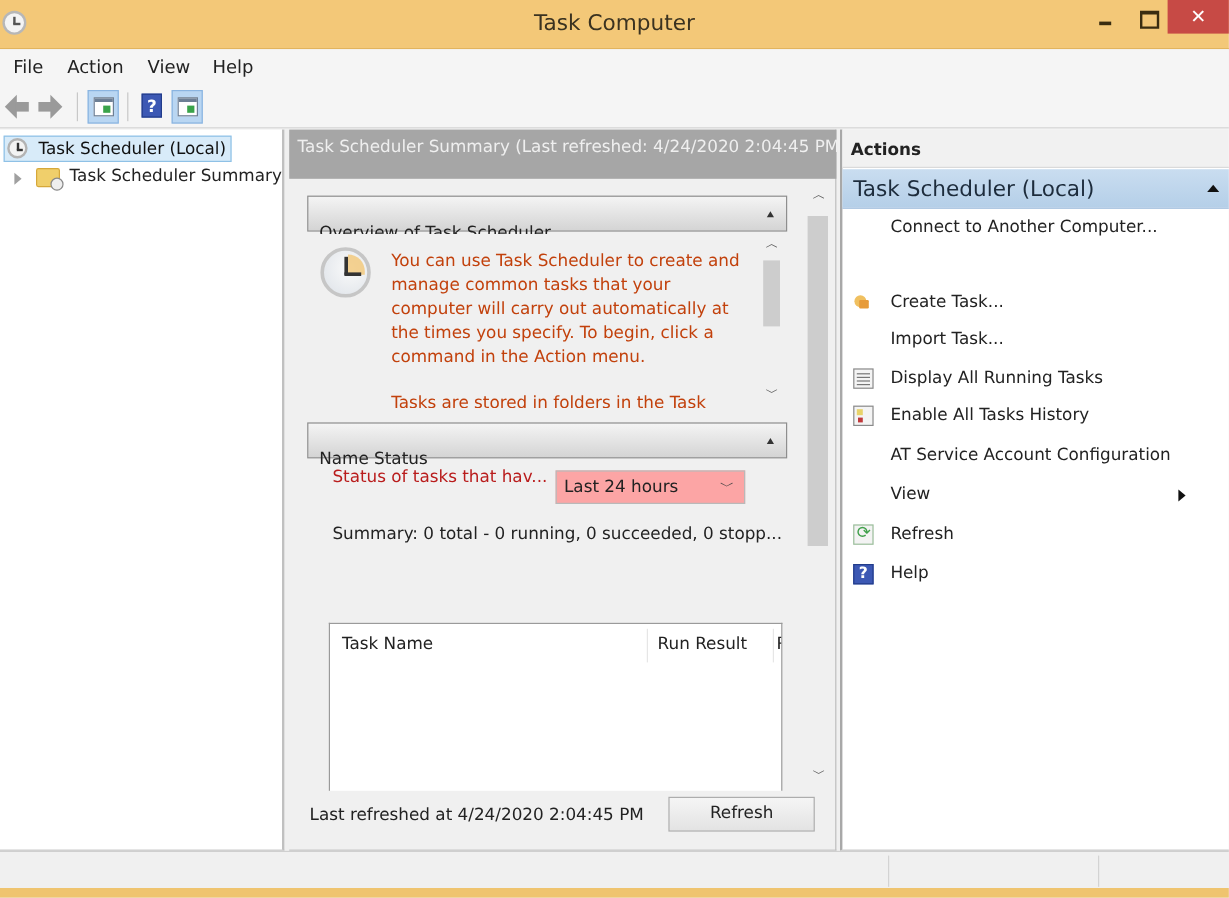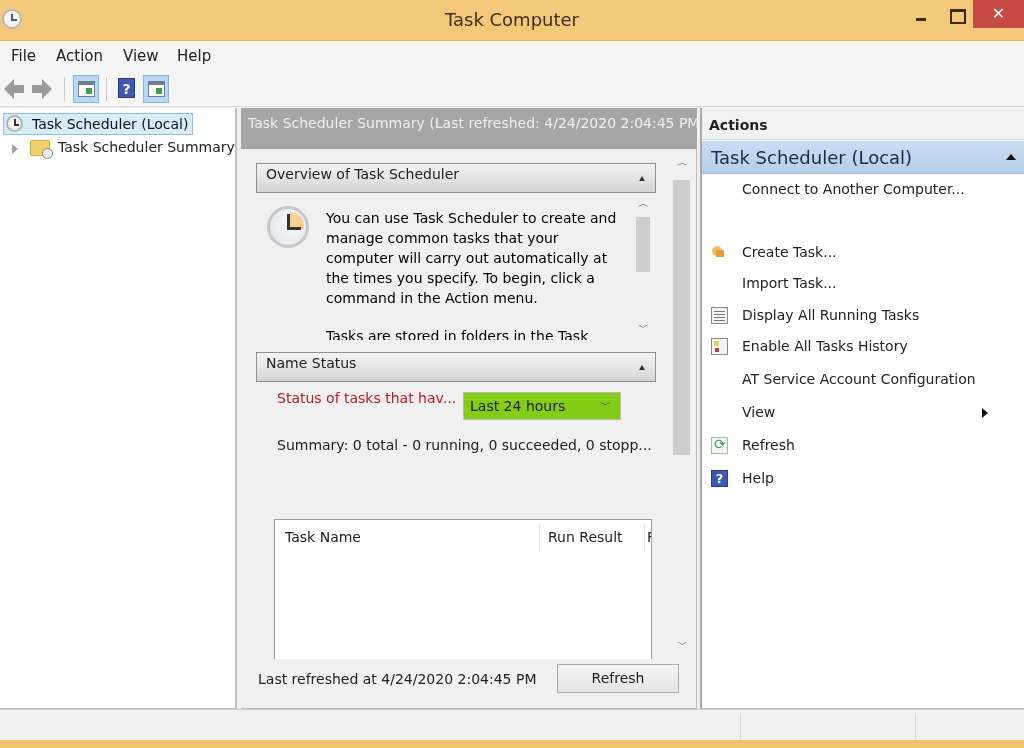--- a/index.html
+++ b/index.html
@@ -99,51 +99,51 @@
   .center-header {
     position: absolute; left: 0; top: 0; width: 456px; height: 41px; background: #a6a6a6;
   }
   .center-header .text {
     position: absolute; left: 7px; top: 7px; font-size: 14px; color: #efefef; white-space: nowrap;
   }
   .section-bar {
     position: absolute; left: 15px; width: 400px; height: 30px;
     background: linear-gradient(#f4f4f4, #d4d4d4); border: 1px solid #8e8e8e;
   }
-  .section-bar .text { position: absolute; left: 9px; top: 2px; font-size: 14px; color: #222; }
+  .section-bar .text { position: absolute; left: 9px; top: 22px; font-size: 14px; color: #222; }
   .section-bar .caret {
     position: absolute; right: 10px; top: 12px; border-bottom: 5px solid #333; border-left: 3px solid transparent; border-right: 3px solid transparent;
   }
   .overview-body {
     position: absolute; left: 15px; top: 193px; width: 400px; height: 145px; background: #f0f0f0;
   }
   .big-clock {
     position: absolute; left: 11px; top: 11px; width: 42px; height: 42px; border-radius: 50%;
     background: radial-gradient(circle at 60% 40%, #fafafa, #dde2e8); border: 3px solid #c6c6c6;
   }
   .big-clock::before { content: ""; position: absolute; left: 17px; top: 5px; width: 3px; height: 15px; background: #333; }
   .big-clock::after { content: ""; position: absolute; left: 17px; top: 18px; width: 14px; height: 3px; background: #333; }
   .big-clock .wedge { position: absolute; left: 20px; top: 3px; width: 14px; height: 17px; background: #f2c777; border-top-right-radius: 14px; opacity: 0.8; }
   .overview-text {
-    position: absolute; left: 70px; top: 13px; width: 300px; font-size: 14px; line-height: 20px; color: #000000;
+    position: absolute; left: 70px; top: 13px; width: 300px; font-size: 14px; line-height: 20px; color: #c2410c;
   }
   .overview-text p + p { margin-top: 18px; }
   .overview-body .clip { position: absolute; left: 0; top: 0; width: 375px; height: 145px; overflow: hidden; }
   .inner-scroll {
     position: absolute; left: 378px; top: 0; width: 18px; height: 145px;
   }
   .scroll-up, .scroll-down { position: absolute; left: 4px; width: 10px; height: 10px; font-size: 11px; color: #555; line-height: 10px; text-align: center; }
   .inner-scroll .scroll-up { top: 4px; }
   .inner-scroll .scroll-down { top: 128px; }
   .inner-scroll .thumb { position: absolute; left: 2px; top: 22px; width: 14px; height: 55px; background: #cdcdcd; }
 
   .status-body { position: absolute; left: 15px; top: 382px; width: 400px; height: 270px; }
   .status-label { position: absolute; left: 21px; top: 6px; font-size: 14px; color: #b91c1c; white-space: nowrap; }
   .status-select {
-    position: absolute; left: 207px; top: 8px; width: 158px; height: 28px; background: #84cc16;
+    position: absolute; left: 207px; top: 8px; width: 158px; height: 28px; background: #fca5a5;
     border: 1px solid #b9b9b9;
   }
   .status-select .value { position: absolute; left: 6px; top: 5px; font-size: 14px; color: #222; }
   .status-select .chev { position: absolute; right: 8px; top: 4px; font-size: 12px; color: #444; }
   .summary-text { position: absolute; left: 21px; top: 53px; font-size: 14px; color: #222; white-space: nowrap; }
   .task-table {
     position: absolute; left: 33px; top: 519px; width: 378px; height: 140px; background: #fff;
     border: 1px solid #9a9a9a; border-bottom: none; overflow: hidden;
   }
   .task-table .col { position: absolute; top: 9px; font-size: 14px; color: #222; white-space: nowrap; }

